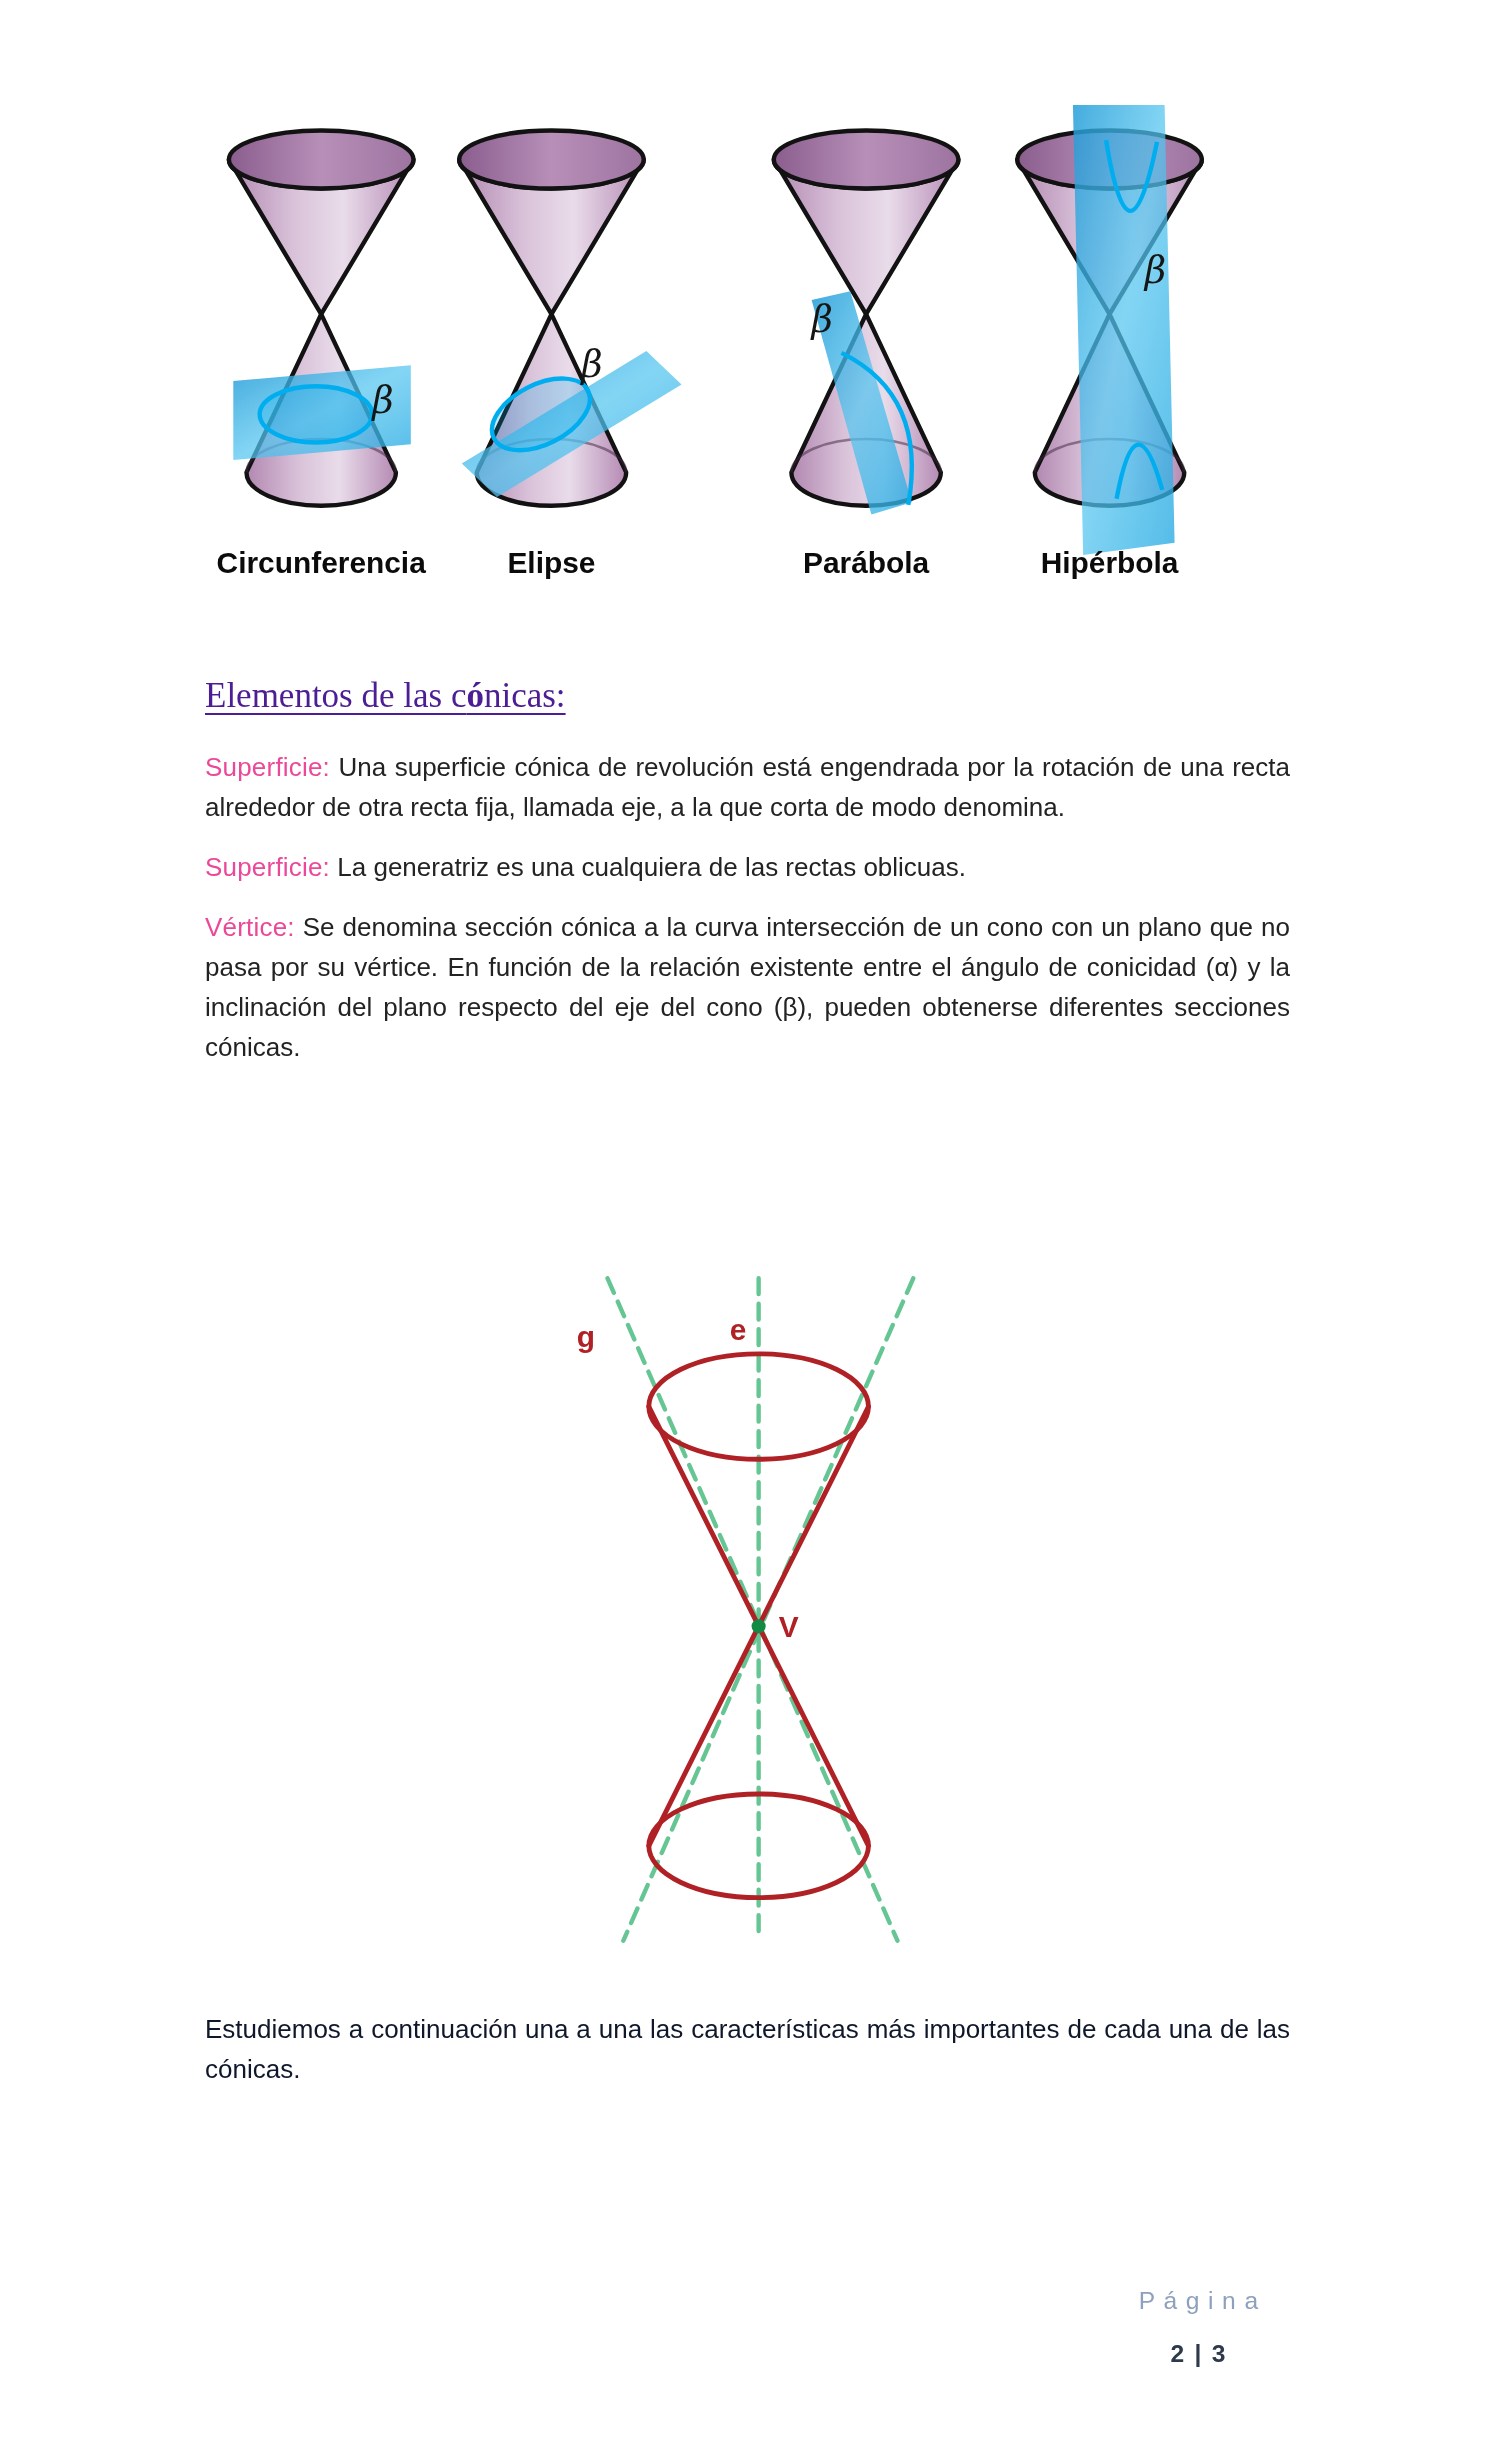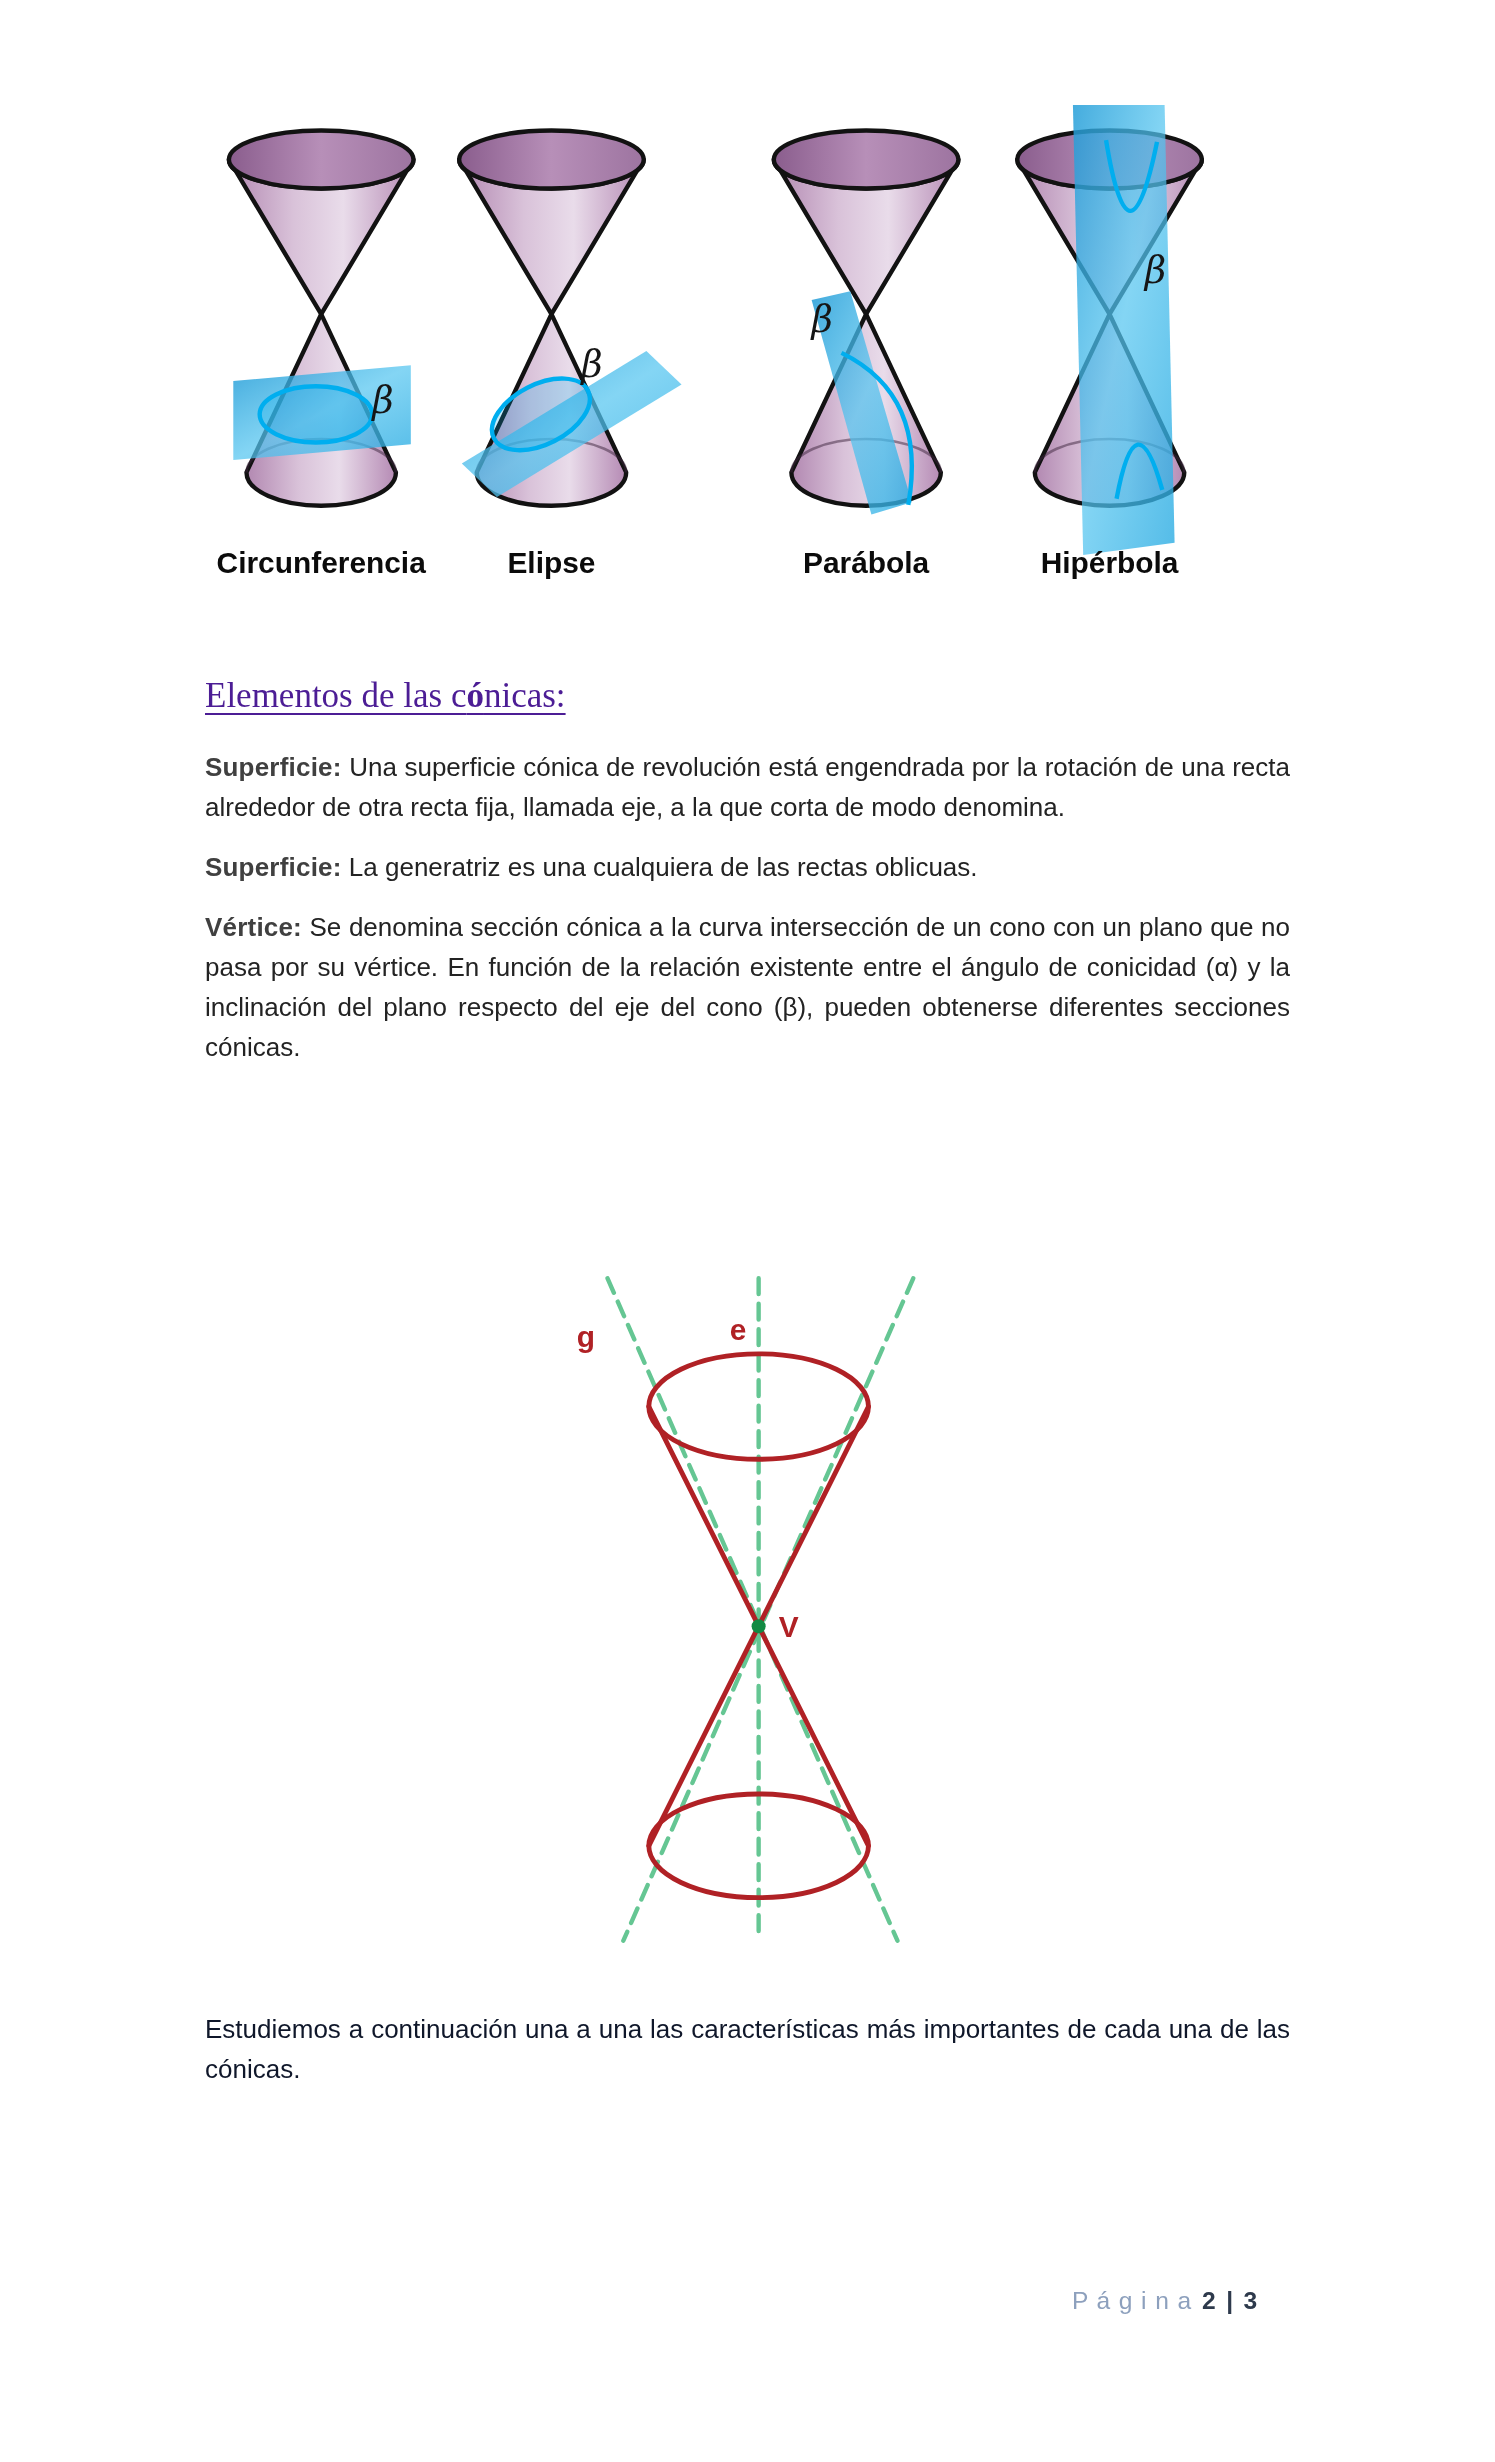--- a/index.html
+++ b/index.html
@@ -19,29 +19,29 @@
   .cone-label{font:700 34px "Liberation Sans",sans-serif;fill:#0b0b0b;text-anchor:middle;}
   
   .text-col{position:absolute;left:205px;top:673px;width:1085px;}
   .doc-heading{
     margin:0 0 28px 0;font-family:"Liberation Serif",serif;font-weight:400;
     font-size:35px;line-height:46px;color:#4c1d95;
     text-decoration:underline;text-decoration-thickness:2.2px;text-underline-offset:6.2px;
   }
   .doc-heading .accent{font-weight:700;}
   .def{margin:0 0 20px 0;font-size:26px;line-height:40px;text-align:justify;}
-  .def b{font-weight:700;color:#404040;letter-spacing:0.2px;}
+  .def b{font-weight:400;color:#ec4899;letter-spacing:0.2px;}
   
   .cone-diagram{position:absolute;left:545px;top:1266px;}
   .dash{stroke:#65c693;stroke-width:5;stroke-dasharray:18 11;fill:none;stroke-linecap:round;}
   .red{stroke:#b02125;stroke-width:5.5;fill:none;stroke-linecap:round;}
   .diagram-label{font:700 34px "Liberation Sans",sans-serif;fill:#b02125;}
   
   .closing{position:absolute;left:205px;top:1983px;width:1085px;font-size:26px;line-height:40px;color:#0f172a;text-align:justify;}
-  .footer{position:absolute;top:2287px;right:236px;font-size:24.6px;display:flex;gap:10px;align-items:center;}
+  .footer{position:absolute;top:2287px;right:236px;font-size:24.6px;display:flex;gap:25px;align-items:center;flex-direction:column;}
   .footer .pg-label{color:#8da0bd;letter-spacing:0.9px;}
   .footer .pg-num{color:#2e3a4c;letter-spacing:1.8px;font-weight:bold;}
 </style>
 </head>
 <body>
 
 <div class="page">
 
   <svg class="cones-figure" width="1178" height="479" viewBox="0 0 1340 545">
     <defs>

